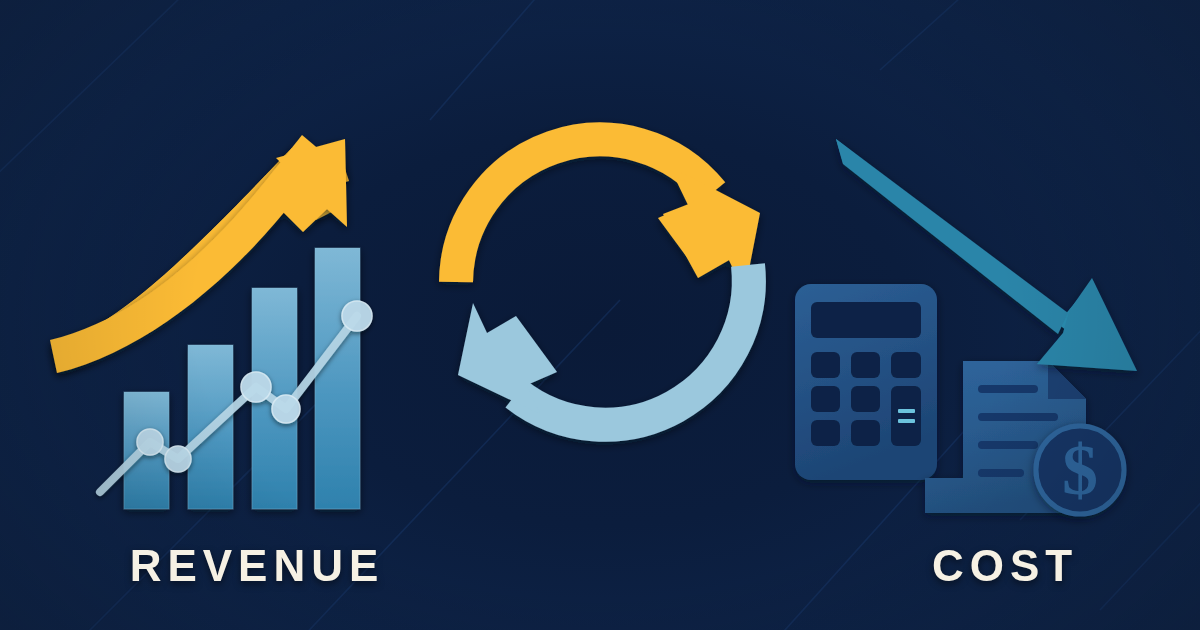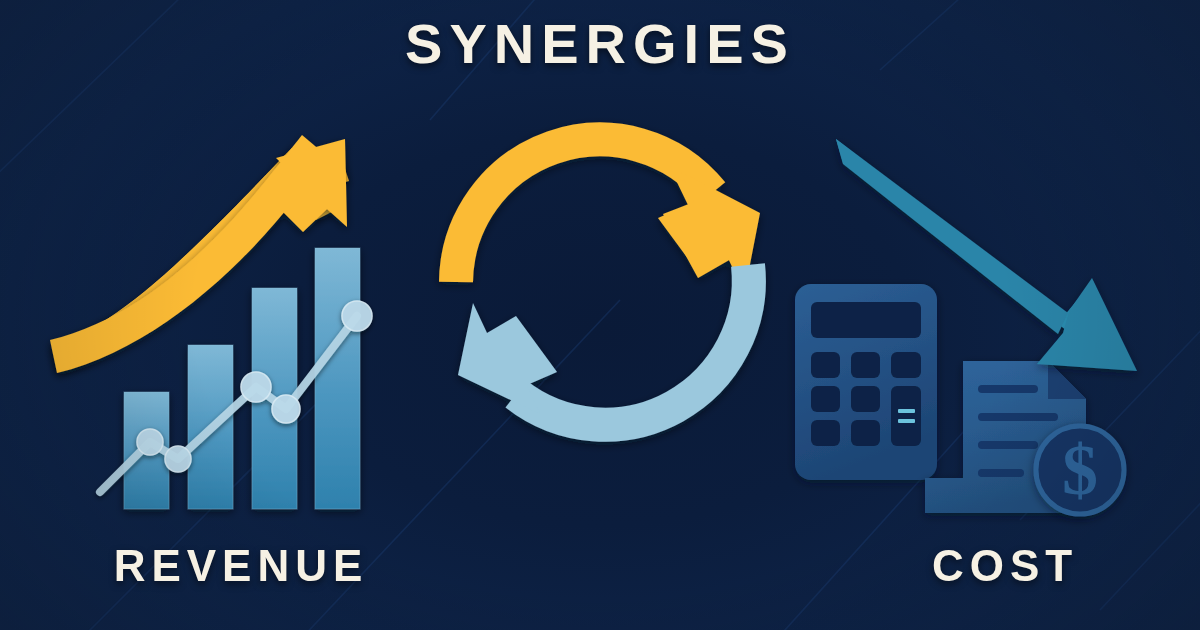--- a/index.html
+++ b/index.html
@@ -38,21 +38,21 @@
   .caption {
     position:absolute;
     font-size:44px;
     font-weight:bold;
     letter-spacing:6px;
     color:#f6f1e4;
     text-shadow:0 3px 7px rgba(0,0,0,.5);
     line-height:1.0;
     white-space:nowrap;
   }
-  #cap-revenue { left:0; width:482px; top:544px; text-align:center; }
+  #cap-revenue { left:16px; width:482px; top:544px; text-align:center; }
   #cap-cost    { left:760px; width:490px; top:544px; text-align:center; }
 
   .layer { position:absolute; left:0; top:0; width:1200px; height:630px; }
 </style>
 </head>
 <body>
 
 <div id="stage">
 
   <svg id="streaks" class="layer" viewBox="0 0 1200 630">
@@ -254,17 +254,16 @@
                L 1066 330
                L 843 163
                Z" fill="url(#tealArrow)"></path>
       <path d="M 836 139 L 1068 313 L 1058 334 L 843 164 Z" fill="#2a85a9"></path>
       <path d="M 1092 278 L 1137 371 L 1037 364 L 1063 333 L 1069 311 Z" fill="#2a85a9"></path>
     </g>
   </svg>
 
   <div id="vignette"></div>
 
-  <div class="title">SYNERGIES</div>
   <div class="caption" id="cap-revenue">REVENUE</div>
   <div class="caption" id="cap-cost">COST</div>
 
 </div>
 
 </body></html>

